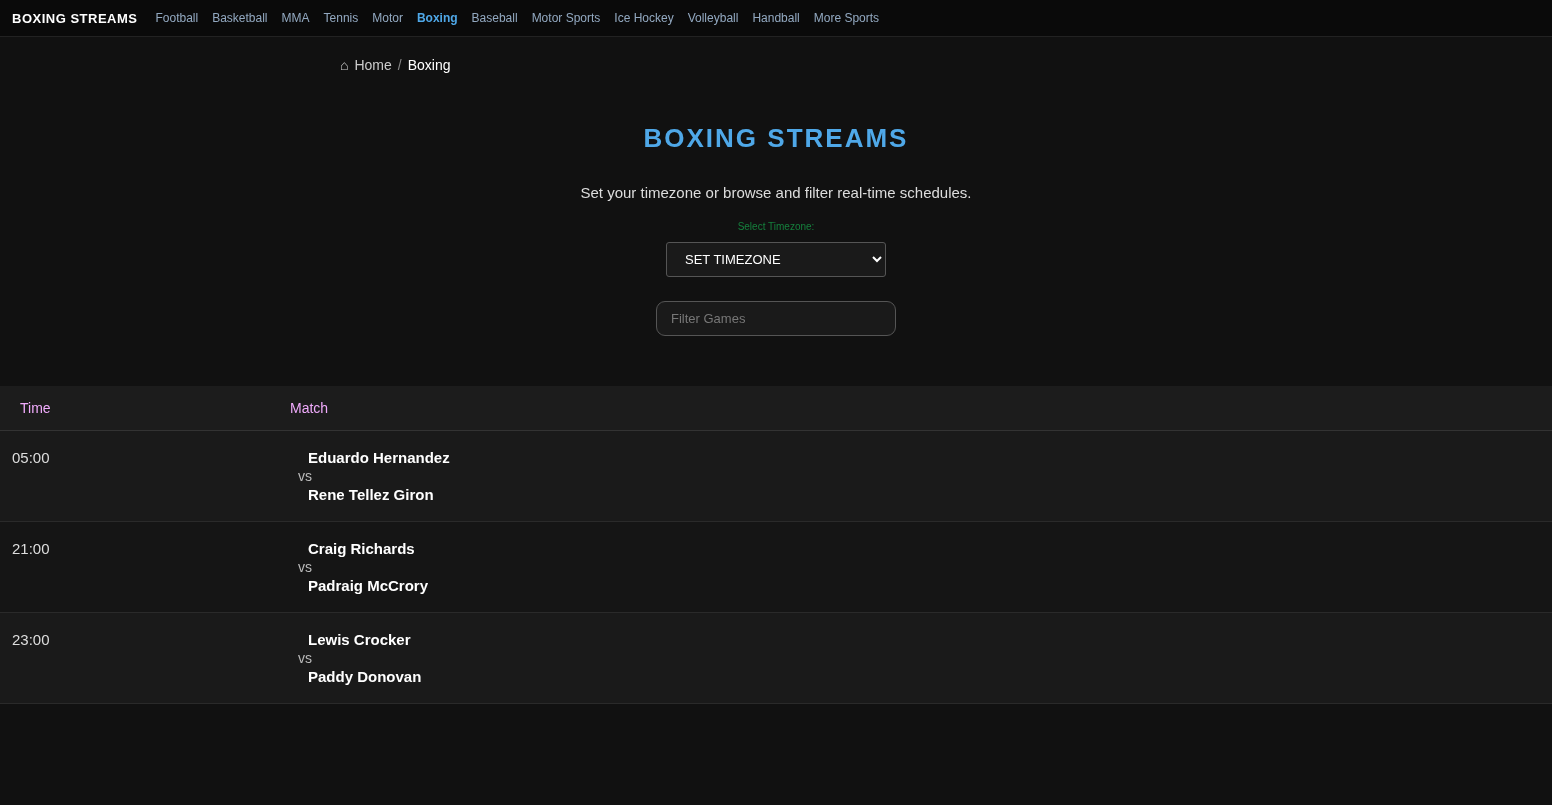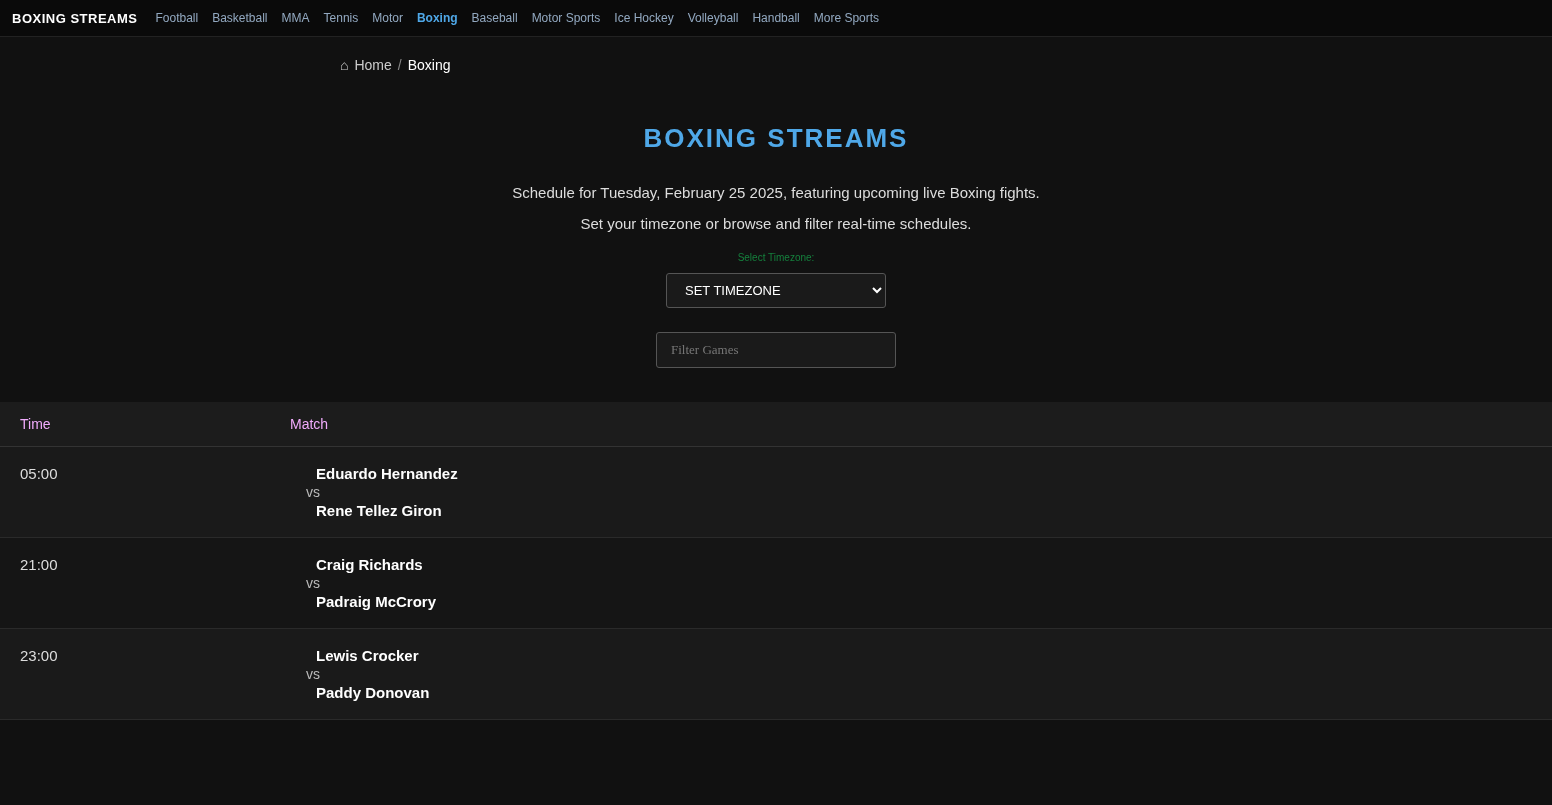--- a/index.html
+++ b/index.html
@@ -124,23 +124,22 @@
       margin-bottom: 24px;
     }
 
     .filter-input {
       background: #1a1a1a;
       color: #ccc;
       border: 1px solid #555;
       padding: 9px 14px;
       font-size: 13px;
       width: 240px;
-      border-radius: 3px;
-      margin-bottom: 14px;
-      font-family: Liberation Serif, serif;
+      border-radius: 9px;
+      margin-bottom: 30px;
     }
 
     .filter-input::placeholder {
       color: #777;
     }
 
     
     .schedule-table {
       width: 100%;
       border-collapse: collapse;
@@ -151,21 +150,21 @@
       background: #1c1c1c;
       color: #f0abfc;
       font-size: 14px;
       font-weight: normal;
       text-align: left;
       padding: 14px 20px;
       border-bottom: 1px solid #333;
     }
 
     .schedule-table td {
-      padding: 18px 20px;
+      padding: 18px 12px;
       border-bottom: 1px solid #2a2a2a;
       vertical-align: top;
     }
 
     .time-cell {
       color: #ddd;
       font-size: 15px;
       width: 270px;
     }
 
@@ -219,21 +218,20 @@
 
 <div class="breadcrumb">
   <span class="breadcrumb-home-icon">⌂</span>
   <a class="breadcrumb-link" href="#">Home</a>
   <span class="breadcrumb-separator">/</span>
   <span class="breadcrumb-current">Boxing</span>
 </div>
 
 <div class="main-content">
   <h1 class="page-title">BOXING STREAMS</h1>
-  <p class="schedule-desc">Schedule for Tuesday, February 25 2025, featuring upcoming live Boxing fights.</p>
   <p class="timezone-desc">Set your timezone or browse and filter real-time schedules.</p>
   <div class="timezone-label">Select Timezone:</div>
   <div>
     <select class="timezone-select">
       
     <option value="SET TIMEZONE">SET TIMEZONE</option><option value="UTC-12:00">UTC-12:00</option><option value="UTC-11:00">UTC-11:00</option><option value="UTC-10:00">UTC-10:00</option><option value="UTC-09:00">UTC-09:00</option><option value="UTC-08:00 (PST)">UTC-08:00 (PST)</option><option value="UTC-07:00 (MST)">UTC-07:00 (MST)</option><option value="UTC-06:00 (CST)">UTC-06:00 (CST)</option><option value="UTC-05:00 (EST)">UTC-05:00 (EST)</option><option value="UTC-04:00">UTC-04:00</option><option value="UTC-03:00">UTC-03:00</option><option value="UTC-02:00">UTC-02:00</option><option value="UTC-01:00">UTC-01:00</option><option value="UTC+00:00 (GMT)">UTC+00:00 (GMT)</option><option value="UTC+01:00 (CET)">UTC+01:00 (CET)</option><option value="UTC+02:00">UTC+02:00</option><option value="UTC+03:00">UTC+03:00</option><option value="UTC+04:00">UTC+04:00</option><option value="UTC+05:00">UTC+05:00</option><option value="UTC+05:30 (IST)">UTC+05:30 (IST)</option><option value="UTC+06:00">UTC+06:00</option><option value="UTC+07:00">UTC+07:00</option><option value="UTC+08:00 (CST)">UTC+08:00 (CST)</option><option value="UTC+09:00 (JST)">UTC+09:00 (JST)</option><option value="UTC+10:00">UTC+10:00</option><option value="UTC+11:00">UTC+11:00</option><option value="UTC+12:00">UTC+12:00</option></select>
   </div>
   <div>
     <input class="filter-input" type="text" placeholder="Filter Games" style="">
   </div>

